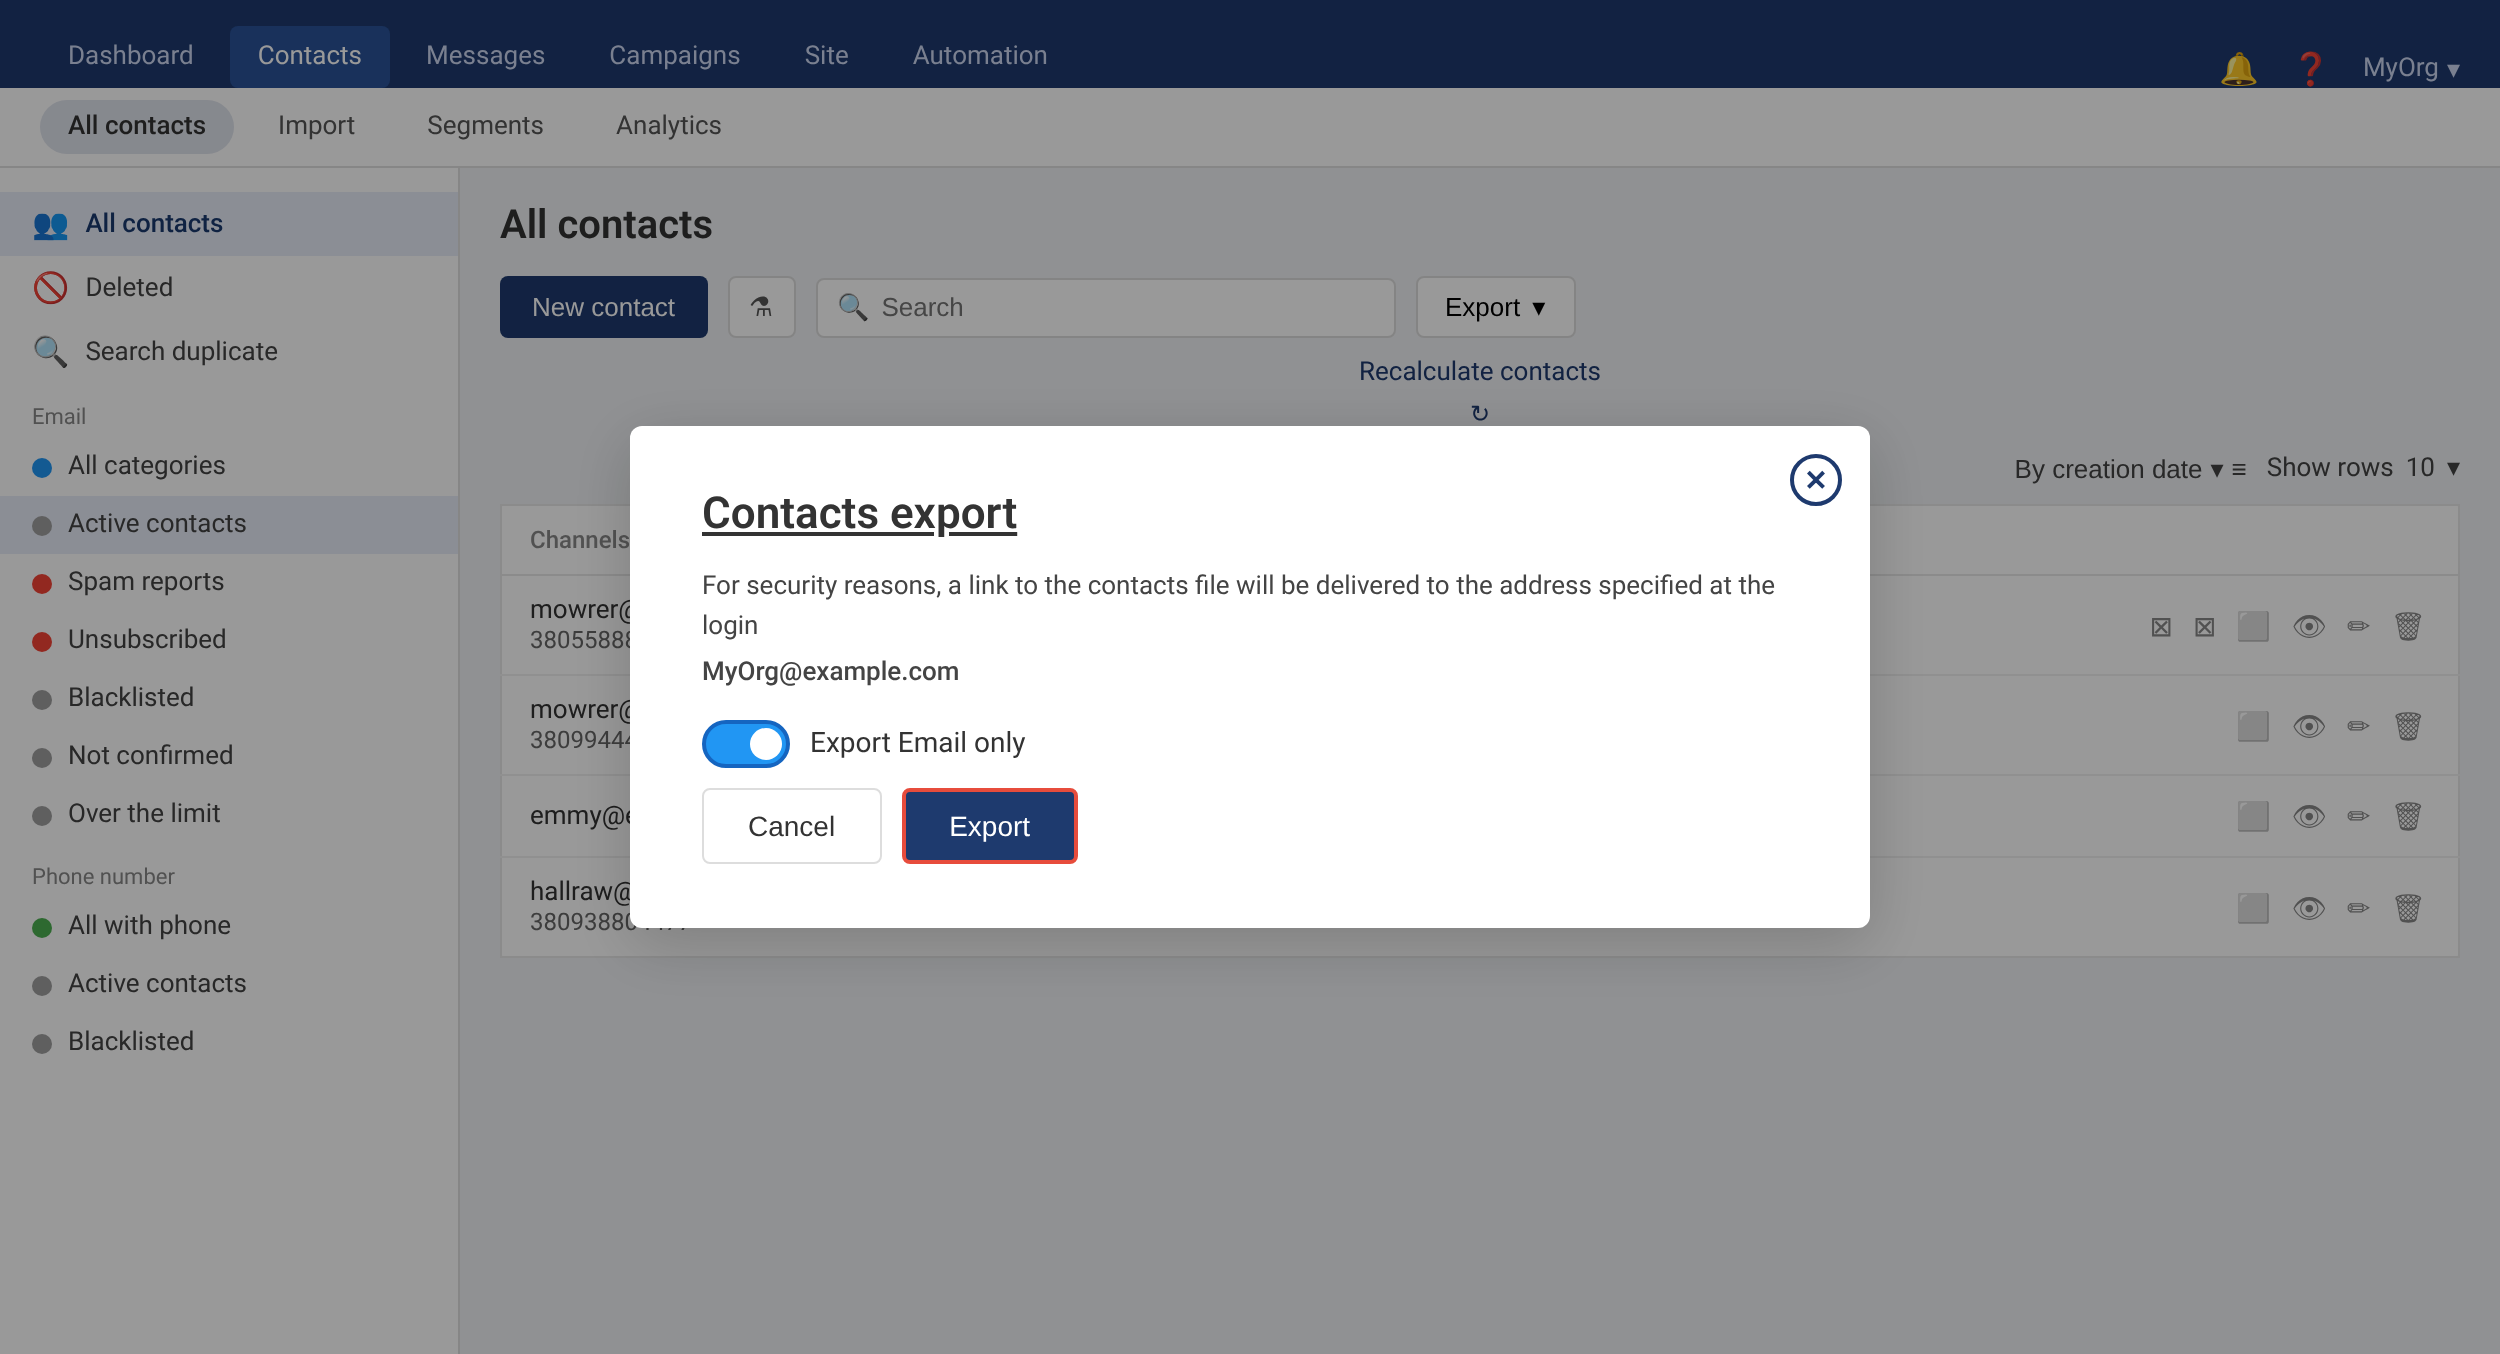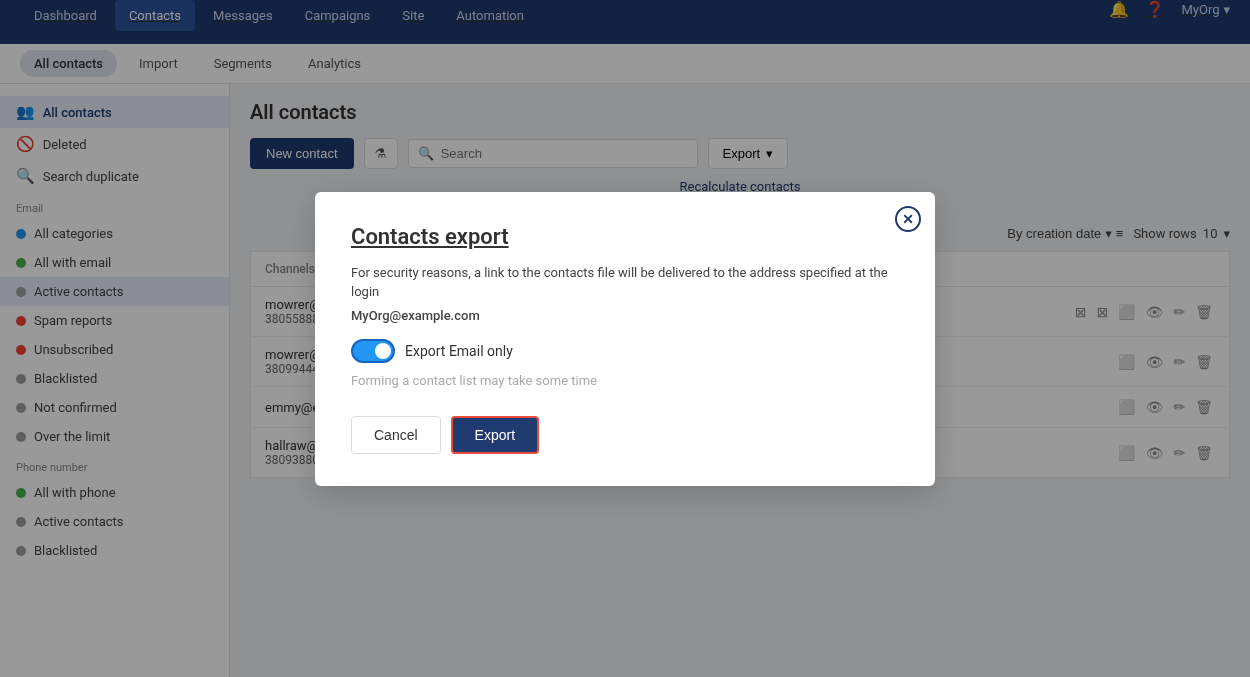--- a/index.html
+++ b/index.html
@@ -2,25 +2,24 @@
 <html><head>
   <meta charset="utf-8">
   <style>
     * { box-sizing: border-box; margin: 0; padding: 0; }
     body { font-family: -apple-system, BlinkMacSystemFont, 'Segoe UI', Roboto, sans-serif; font-size: 13px; background: #f0f2f5; color: #333; }
 
     
     .top-nav {
       background: #1e3a6e;
       display: flex;
-      align-items: flex-start;
+      align-items: flex-end;
       padding: 0 20px;
       height: 44px;
       justify-content: space-between;
-      text-decoration: underline;
     }
     .top-nav-left { display: flex; gap: 4px; }
     .nav-item {
       color: #ccd6f0;
       padding: 8px 14px;
       cursor: pointer;
       border-radius: 4px;
       font-size: 13px;
     }
     .nav-item.active { background: #2a5298; color: #fff; }
@@ -266,24 +265,20 @@
       <span class="sidebar-icon">🔍</span>
       <span>Search duplicate</span>
     </div>
 
     <div class="sidebar-section-label">Email</div>
 
     <div class="sidebar-item">
       <span class="sidebar-dot dot-blue"></span>
       <span>All categories</span>
     </div>
-    <div class="sidebar-item">
-      <span class="sidebar-dot dot-green"></span>
-      <span>All with email</span>
-    </div>
     <div class="sidebar-item" style="background:#e8edf8;">
       <span class="sidebar-dot dot-gray"></span>
       <span>Active contacts</span>
     </div>
     <div class="sidebar-item">
       <span class="sidebar-dot dot-red"></span>
       <span>Spam reports</span>
     </div>
     <div class="sidebar-item">
       <span class="sidebar-dot dot-red"></span>
@@ -442,19 +437,18 @@
     <div class="modal-close">✕</div>
     <h2 class="modal-title">Contacts export</h2>
     <p class="modal-desc">For security reasons, a link to the contacts file will be delivered to the address specified at the login</p>
     <p class="modal-email">MyOrg@example.com</p>
     <div class="modal-toggle-row">
       <div class="toggle-switch-outline">
         <div class="toggle-thumb-inner"></div>
       </div>
       <span class="toggle-label">Export Email only</span>
     </div>
-    <p class="modal-hint">Forming a contact list may take some time</p>
     <div class="modal-footer">
       <button class="btn-cancel">Cancel</button>
       <button class="btn-export">Export</button>
     </div>
   </div>
 </div>
 
 </body></html>

